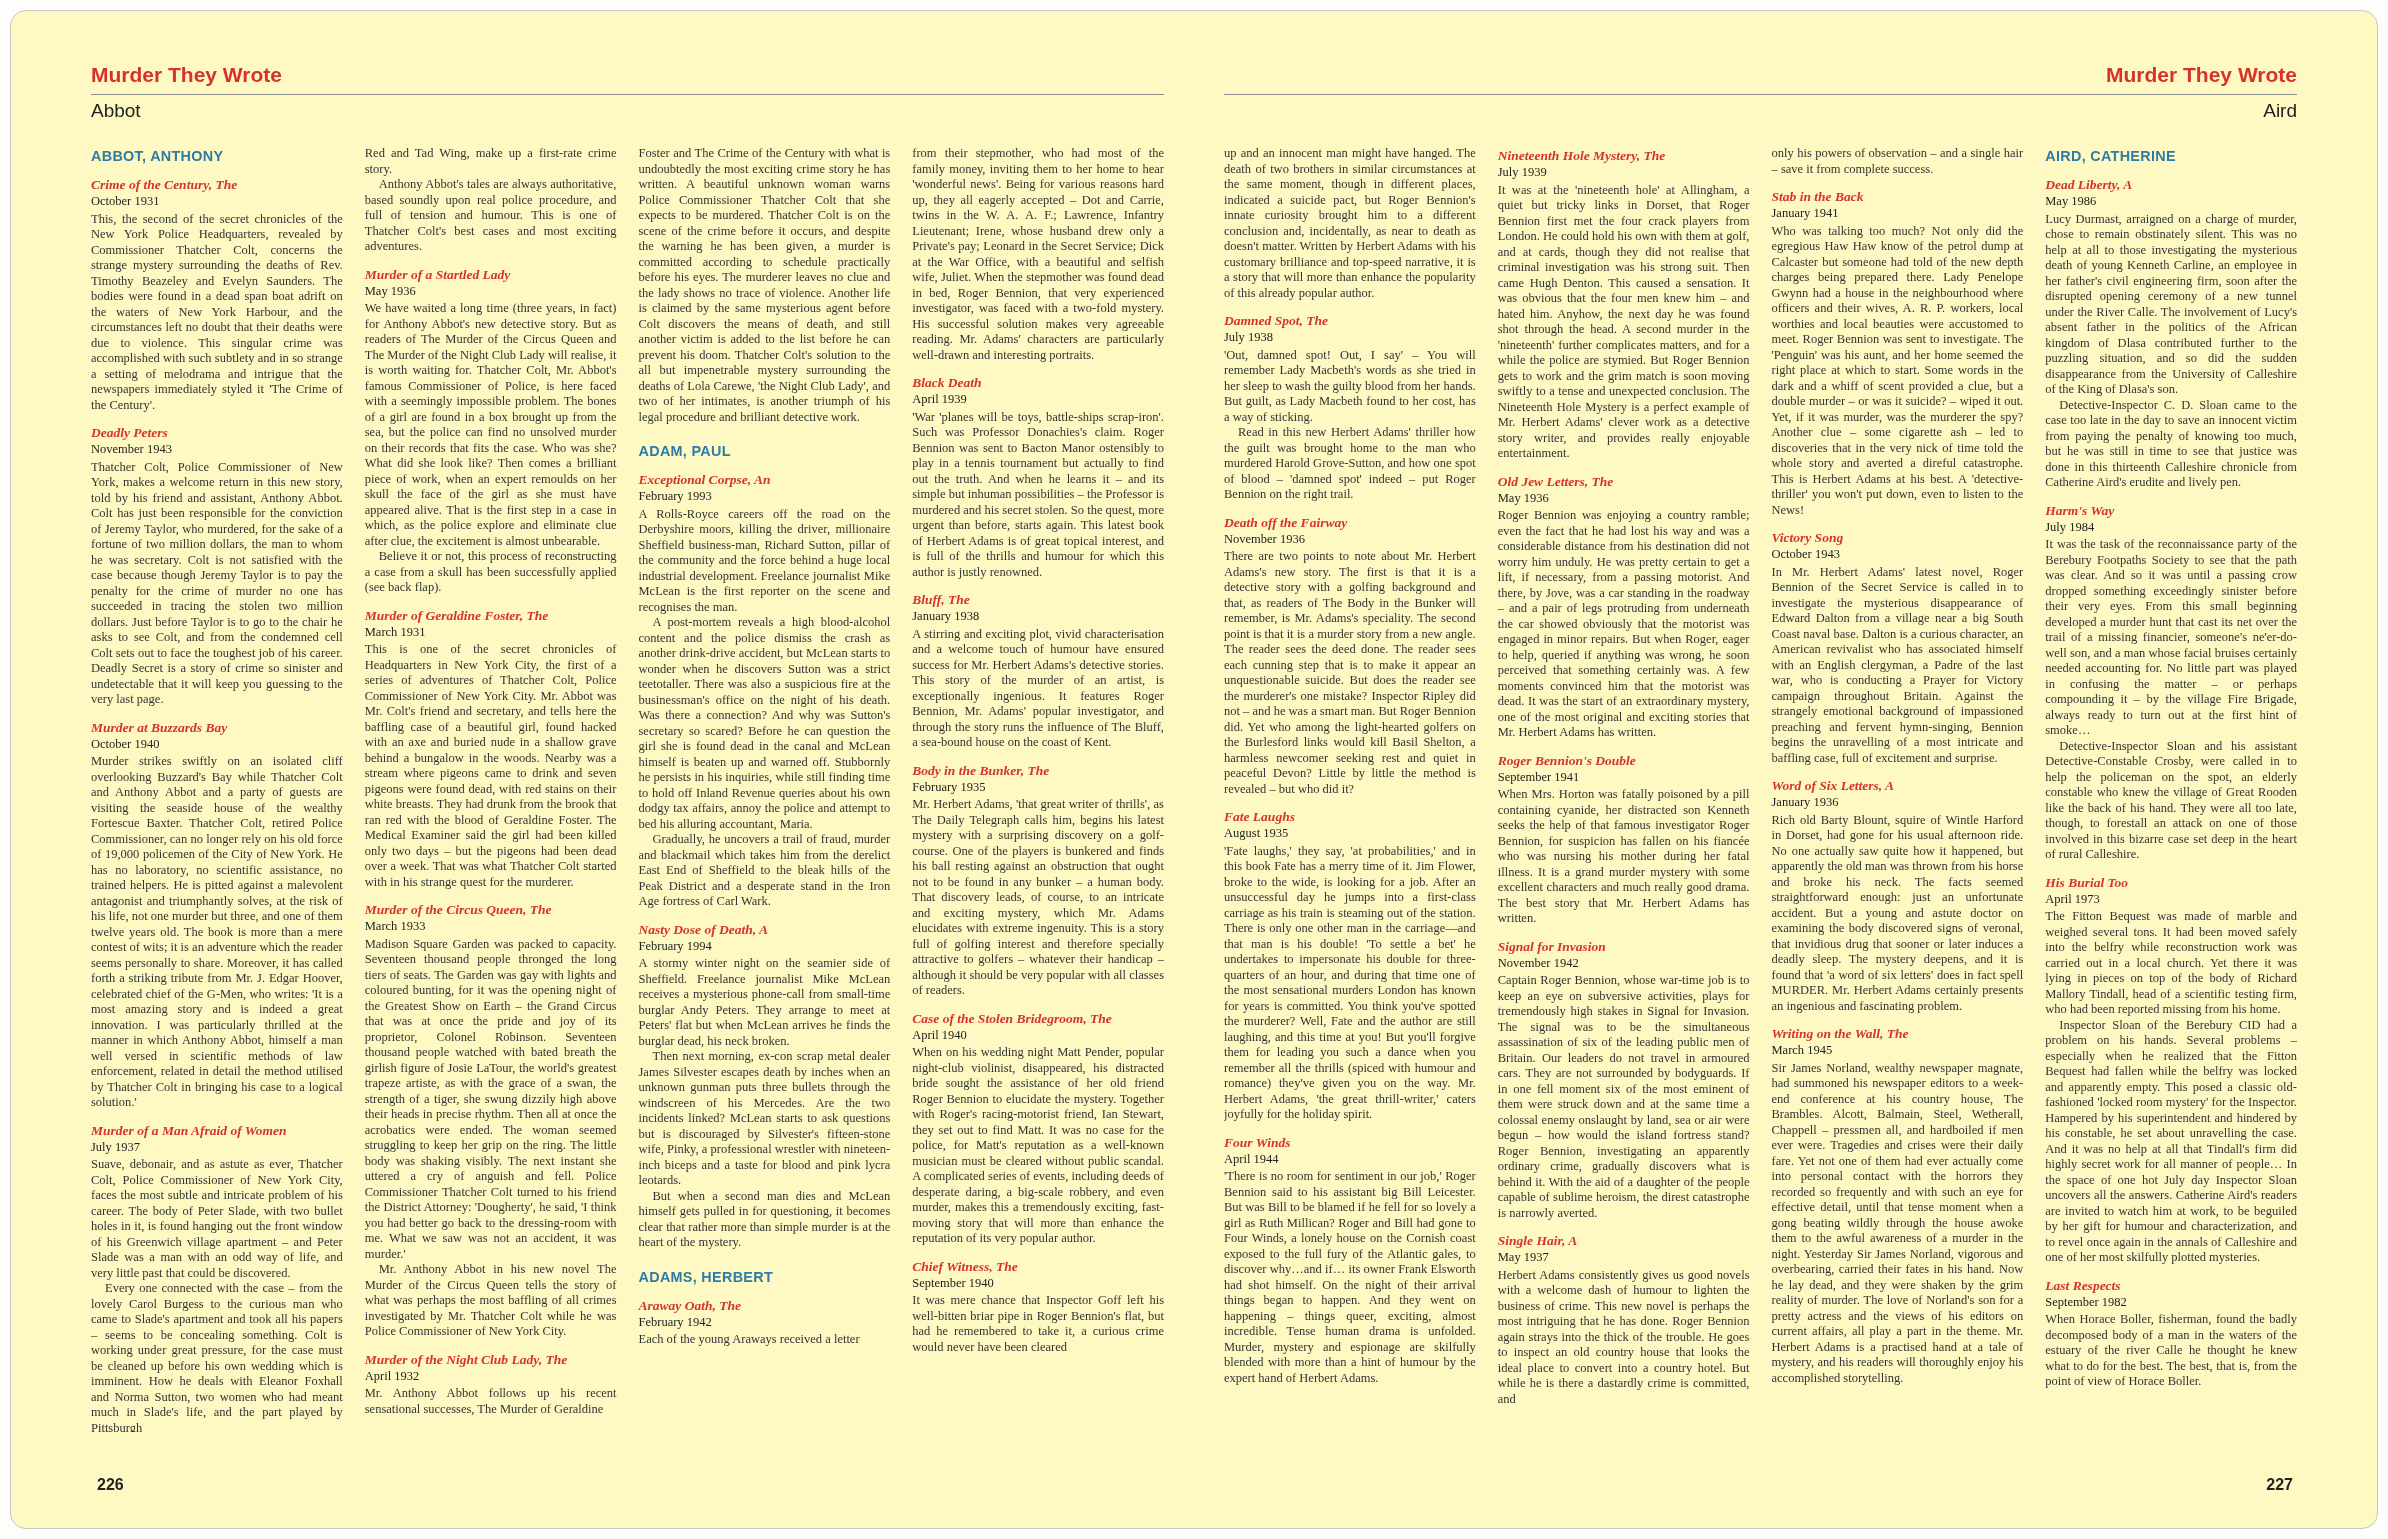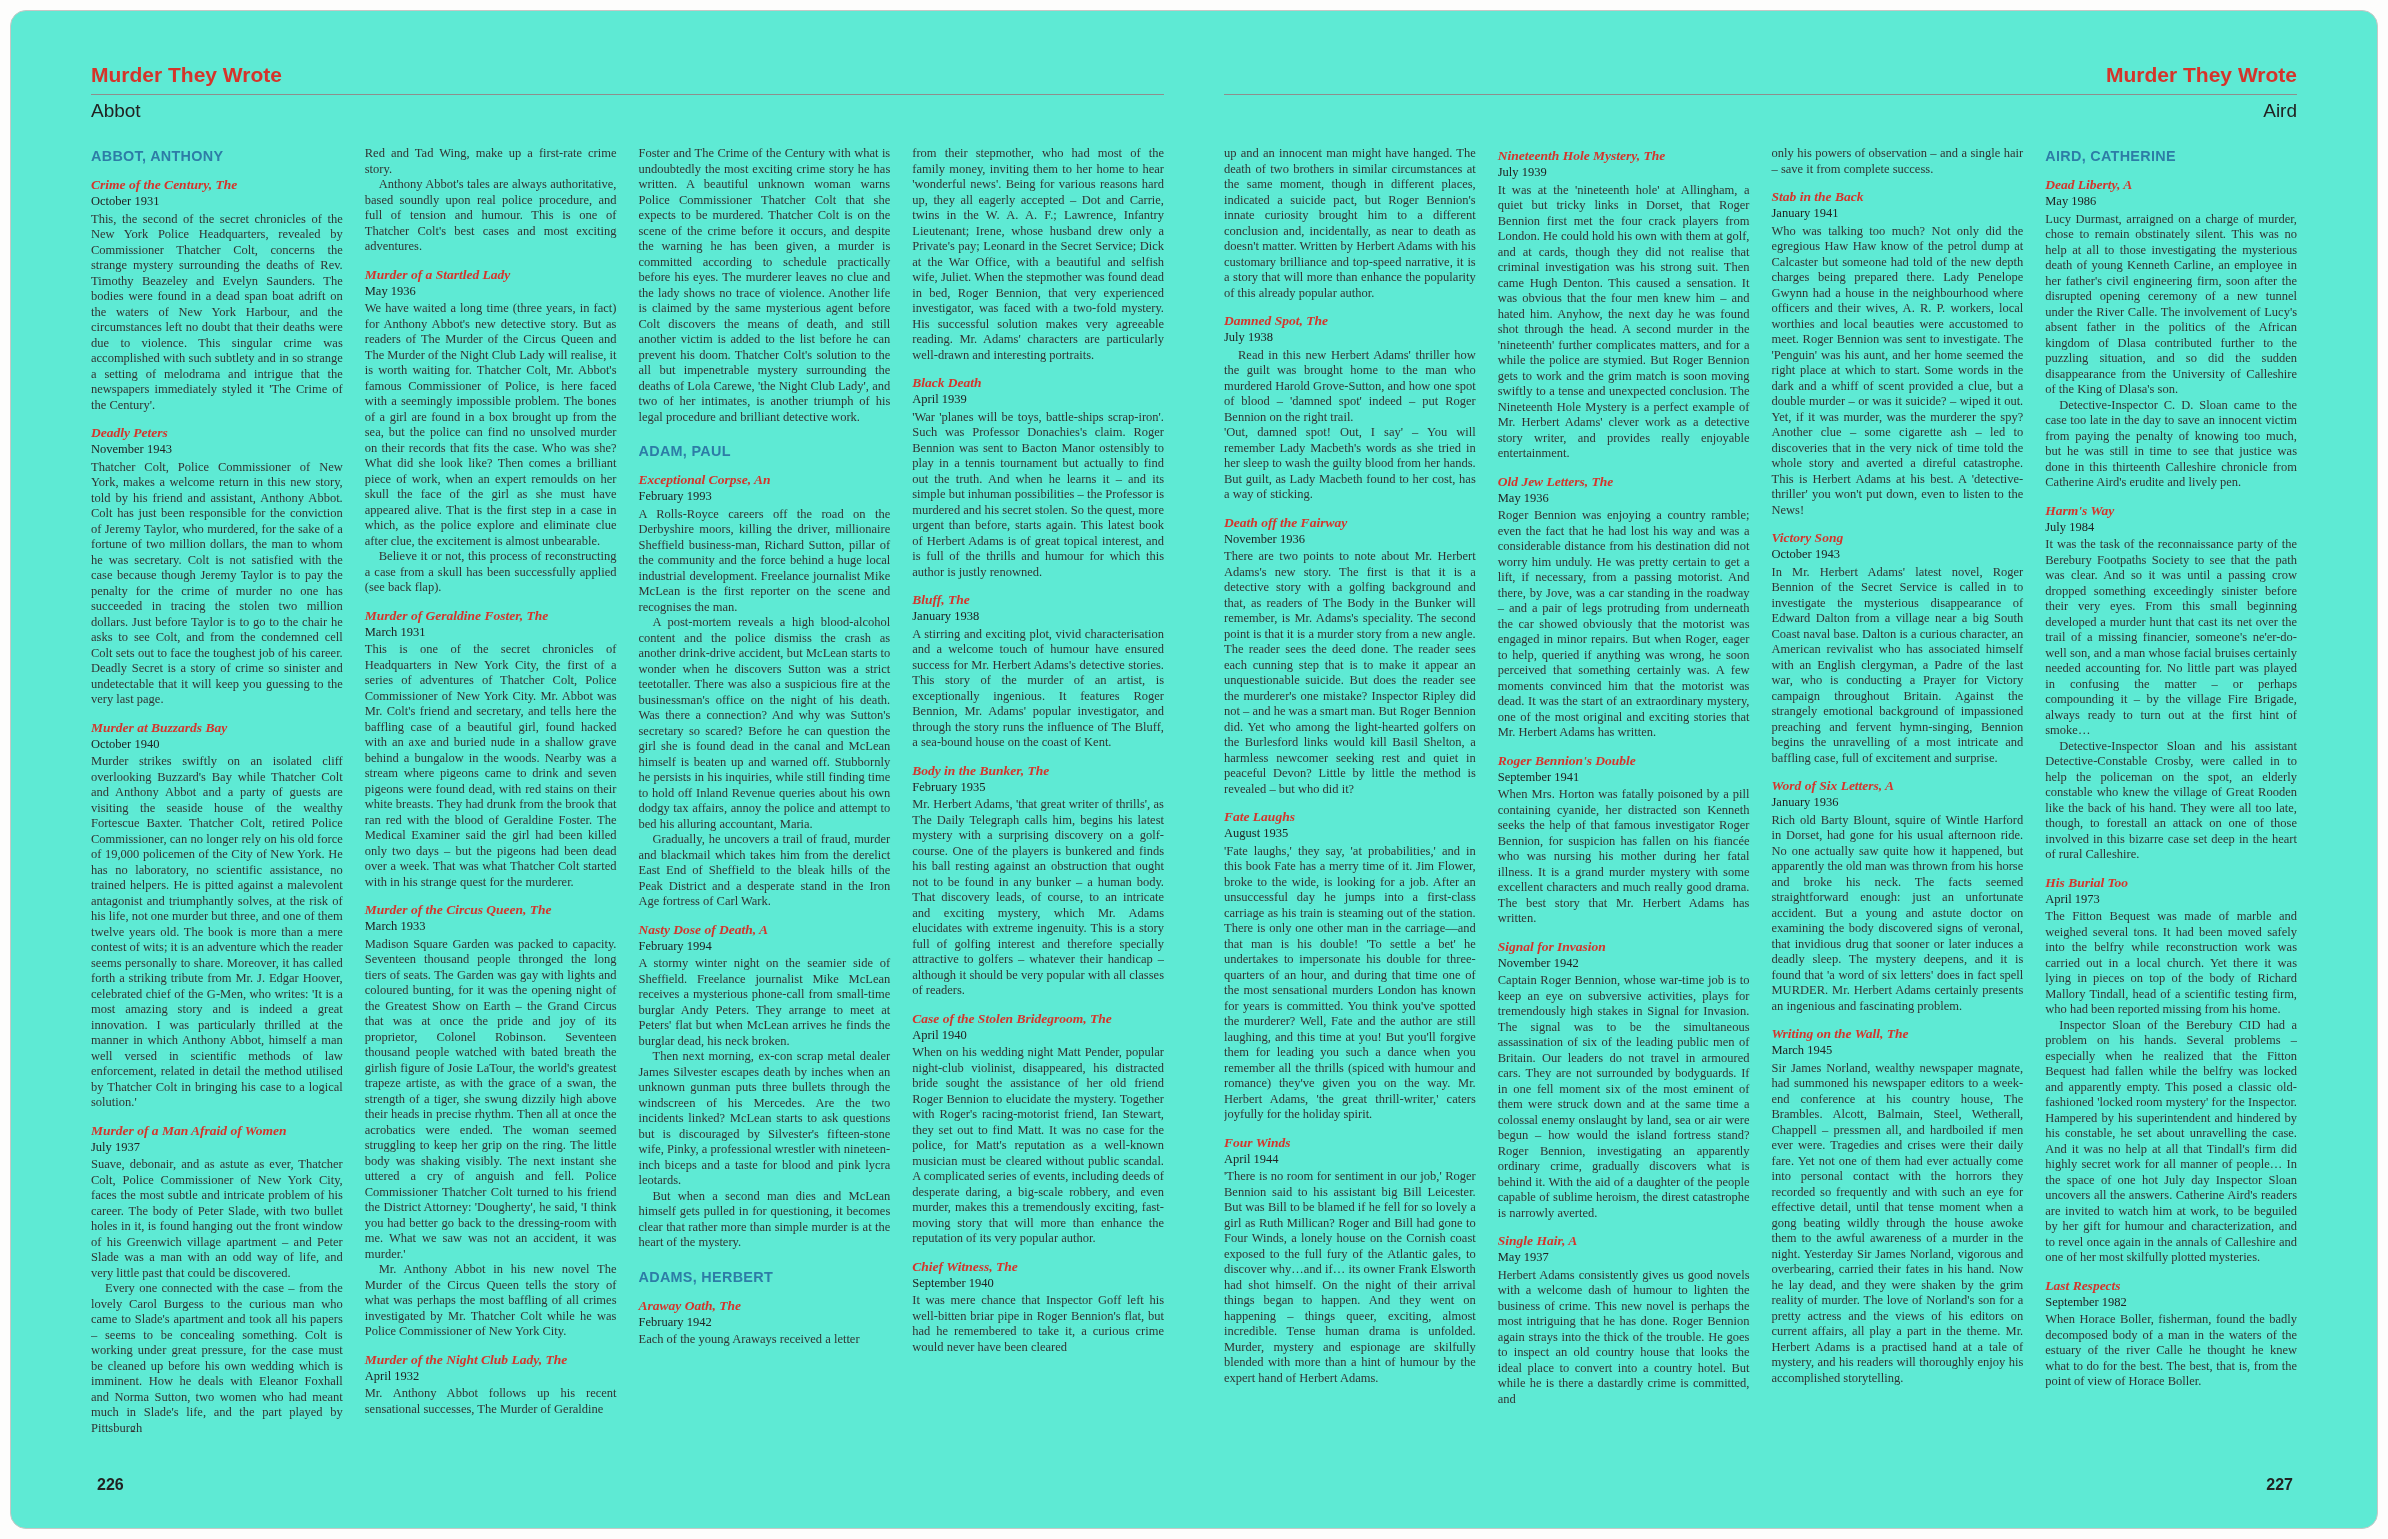--- a/index.html
+++ b/index.html
@@ -1,19 +1,19 @@
 <!DOCTYPE html>
 <html lang="en" style="--red: #d5342b; --blue: #2d7ca6;"><head>
 <meta charset="utf-8">
 <style>
   *{margin:0;padding:0;box-sizing:border-box}
   html,body{width:2388px;height:1539px}
   body{background:#fdfdfc;font-family:"Liberation Serif",serif;color:#333}
   .sheet{position:absolute;top:10px;left:10px;right:10px;bottom:10px;border:1px solid #c7c7c5;
-         border-radius:16px;background:#5eead4;display:flex;overflow:hidden}
+         border-radius:16px;background:#fef9c3;display:flex;overflow:hidden}
   .page{width:50%;position:relative;padding-top:52px}
   .page-left{padding-left:80px;padding-right:30px}
   .page-right{padding-right:80px;padding-left:30px}
   .running-head{font-family:"Liberation Sans",sans-serif;font-weight:bold;font-size:21px;color:var(--red,#d5342b)}
   .head-rule{height:1px;background:#8e8e8c;margin:7px 0 5px}
   .head-author{font-family:"Liberation Sans",sans-serif;font-size:19px;color:#222}
   .page-right .running-head,.page-right .head-author{text-align:right}
   .columns{display:flex;gap:22px;margin-top:24px;height:1286px;overflow:hidden}
   .col{flex:1 1 0;min-width:0}
   .author{font-family:"Liberation Sans",sans-serif;color:var(--blue,#2d7ca6);font-size:14.4px;
@@ -120,22 +120,22 @@
     <header>
       <div class="running-head">Murder They Wrote</div>
       <div class="head-rule"></div>
       <div class="head-author">Aird</div>
     </header>
     <div class="columns" id="cols-1">
         <div class="col">
           <p class="body-text cont">up and an innocent man might have hanged. The death of two brothers in similar circumstances at the same moment, though in different places, indicated a suicide pact, but Roger Bennion's innate curiosity brought him to a different conclusion and, incidentally, as near to death as doesn't matter. Written by Herbert Adams with his customary brilliance and top-speed narrative, it is a story that will more than enhance the popularity of this already popular author.</p>
           <h4 class="book-title">Damned Spot, The</h4>
           <div class="book-date">July 1938</div>
+          <p class="body-text">'Out, damned spot! Out, I say' – You will remember Lady Macbeth's words as she tried in her sleep to wash the guilty blood from her hands. But guilt, as Lady Macbeth found to her cost, has a way of sticking.</p>
           <p class="body-text indent">Read in this new Herbert Adams' thriller how the guilt was brought home to the man who murdered Harold Grove-Sutton, and how one spot of blood – 'damned spot' indeed – put Roger Bennion on the right trail.</p>
-          <p class="body-text">'Out, damned spot! Out, I say' – You will remember Lady Macbeth's words as she tried in her sleep to wash the guilty blood from her hands. But guilt, as Lady Macbeth found to her cost, has a way of sticking.</p>
           <h4 class="book-title">Death off the Fairway</h4>
           <div class="book-date">November 1936</div>
           <p class="body-text">There are two points to note about Mr. Herbert Adams's new story. The first is that it is a detective story with a golfing background and that, as readers of The Body in the Bunker will remember, is Mr. Adams's speciality. The second point is that it is a murder story from a new angle. The reader sees the deed done. The reader sees each cunning step that is to make it appear an unquestionable suicide. But does the reader see the murderer's one mistake? Inspector Ripley did not – and he was a smart man. But Roger Bennion did. Yet who among the light-hearted golfers on the Burlesford links would kill Basil Shelton, a harmless newcomer seeking rest and quiet in peaceful Devon? Little by little the method is revealed – but who did it?</p>
           <h4 class="book-title">Fate Laughs</h4>
           <div class="book-date">August 1935</div>
           <p class="body-text">'Fate laughs,' they say, 'at probabilities,' and in this book Fate has a merry time of it. Jim Flower, broke to the wide, is looking for a job. After an unsuccessful day he jumps into a first-class carriage as his train is steaming out of the station. There is only one other man in the carriage—and that man is his double! 'To settle a bet' he undertakes to impersonate his double for three-quarters of an hour, and during that time one of the most sensational murders London has known for years is committed. You think you've spotted the murderer? Well, Fate and the author are still laughing, and this time at you! But you'll forgive them for leading you such a dance when you remember all the thrills (spiced with humour and romance) they've given you on the way. Mr. Herbert Adams, 'the great thrill-writer,' caters joyfully for the holiday spirit.</p>
           <h4 class="book-title">Four Winds</h4>
           <div class="book-date">April 1944</div>
           <p class="body-text">'There is no room for sentiment in our job,' Roger Bennion said to his assistant big Bill Leicester. But was Bill to be blamed if he fell for so lovely a girl as Ruth Millican? Roger and Bill had gone to Four Winds, a lonely house on the Cornish coast exposed to the full fury of the Atlantic gales, to discover why…and if… its owner Frank Elsworth had shot himself. On the night of their arrival things began to happen. And they went on happening – things queer, exciting, almost incredible. Tense human drama is unfolded. Murder, mystery and espionage are skilfully blended with more than a hint of humour by the expert hand of Herbert Adams.</p>
         </div>

